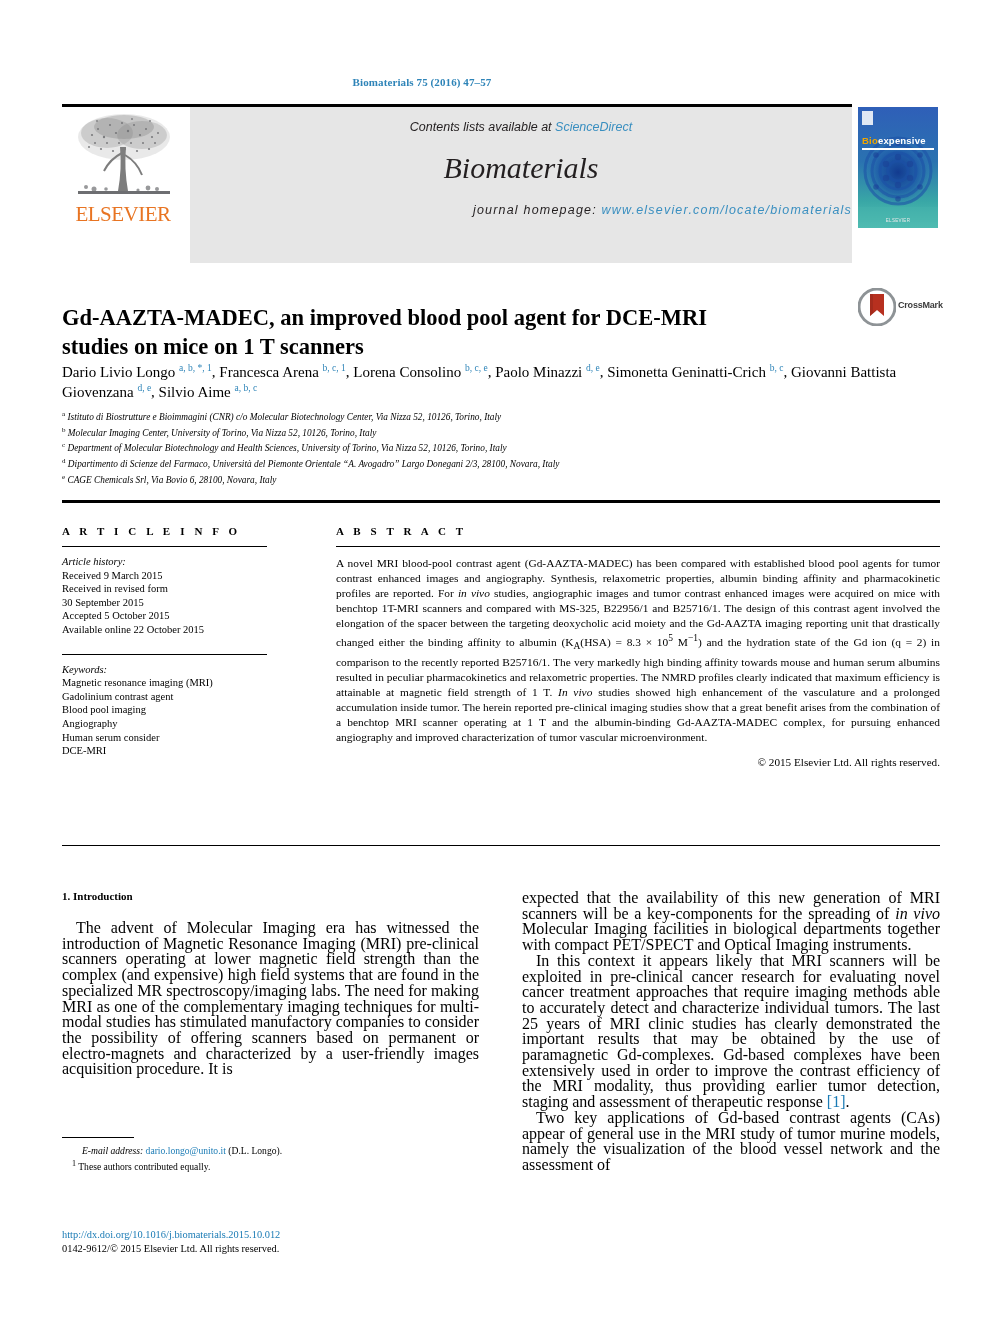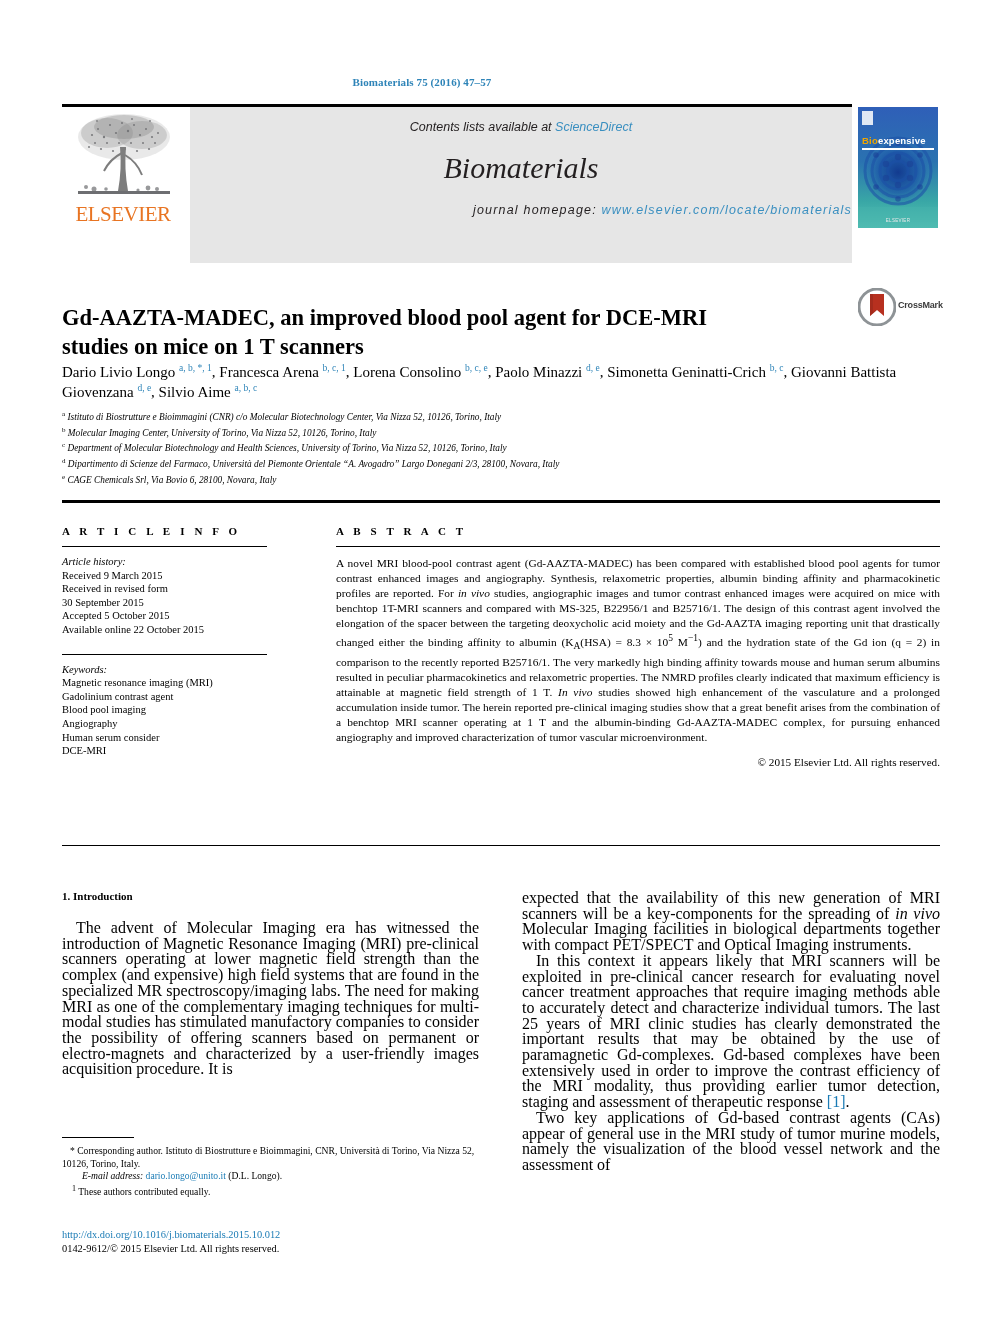--- a/index.html
+++ b/index.html
@@ -494,21 +494,20 @@
   </div>
 
   <div class="col-right">
     <p class="body-p" style="text-indent:0">expected that the availability of this new generation of MRI scanners will be a key-components for the spreading of <i>in vivo</i> Molecular Imaging facilities in biological departments together with compact PET/SPECT and Optical Imaging instruments.</p>
     <p class="body-p">In this context it appears likely that MRI scanners will be exploited in pre-clinical cancer research for evaluating novel cancer treatment approaches that require imaging methods able to accurately detect and characterize individual tumors. The last 25 years of MRI clinic studies has clearly demonstrated the important results that may be obtained by the use of paramagnetic Gd-complexes. Gd-based complexes have been extensively used in order to improve the contrast efficiency of the MRI modality, thus providing earlier tumor detection, staging and assessment of therapeutic response <a class="lnk" href="#" style="text-decoration:none">[1]</a>.</p>
     <p class="body-p">Two key applications of Gd-based contrast agents (CAs) appear of general use in the MRI study of tumor murine models, namely the visualization of the blood vessel network and the assessment of</p>
   </div>
 
   <div class="fn-rule"></div>
   <div class="footnotes">
-    <div class="fn">* Corresponding author. Istituto di Biostrutture e Bioimmagini, CNR, Università di Torino, Via Nizza 52, 10126, Torino, Italy.</div>
     <div class="fn" style="text-indent:20px"><span class="email-lbl">E-mail address:</span> <a class="lnk" href="#" style="text-decoration:none">dario.longo@unito.it</a><span> (D.L. Longo).</span></div>
     <div class="fn" style="text-indent:10px"><sup>1</sup> <span>These authors contributed equally.</span></div>
   </div>
 
   <div class="doi-block">
     <div><a class="doi" href="#" style="text-decoration:none">http://dx.doi.org/10.1016/j.biomaterials.2015.10.012</a></div>
     <div>0142-9612/© 2015 Elsevier Ltd. All rights reserved.</div>
   </div>
 
 </div>

